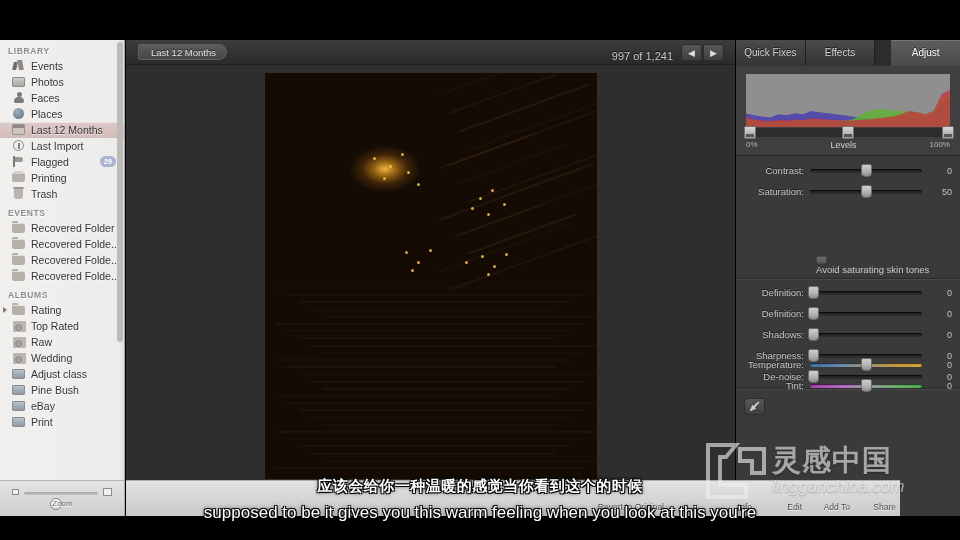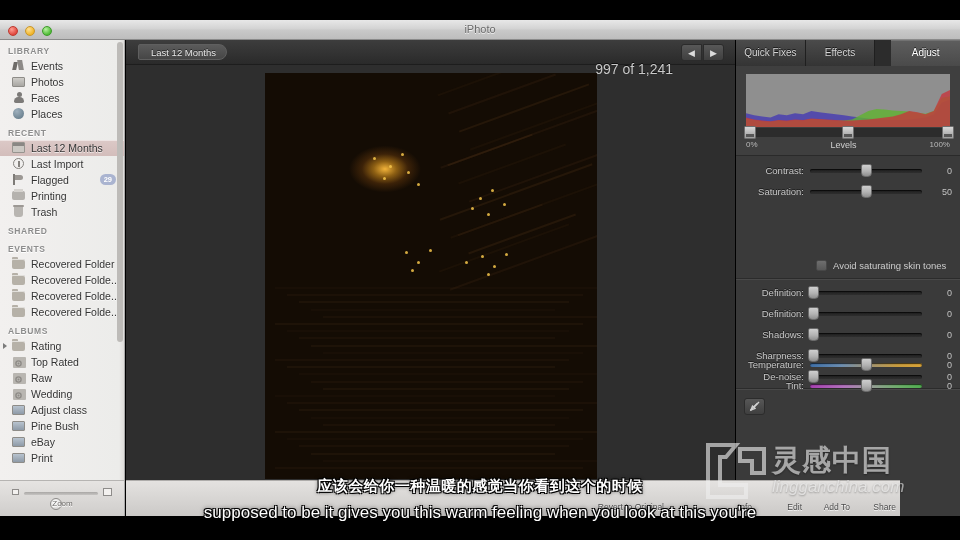--- a/index.html
+++ b/index.html
@@ -148,22 +148,22 @@
   #crumb {
     position: absolute; left: 12px; top: 4px; height: 16px;
     padding: 0 10px 0 12px;
     background: linear-gradient(to bottom,#5b5b5b,#464646);
     border: 1px solid #5f5f5f;
     border-radius: 2px 8px 8px 2px;
     font-size: 9.5px; color: #e6e6e6; line-height: 16px;
     text-shadow: 0 -1px 0 rgba(0,0,0,.6);
   }
   #counter {
-    position: absolute; right: 62px; top: 21px;
-    font-size: 14px; color: #c9c9c9;
+    position: absolute; right: 62px; top: 10px;
+    font-size: 11px; color: #c9c9c9;
     text-shadow: 0 -1px 0 rgba(0,0,0,.7);
   }
   .navbtn {
     position: absolute; top: 4px; width: 21px; height: 17px;
     background: linear-gradient(to bottom,#585858,#3f3f3f);
     border: 1px solid #2b2b2b;
     display: flex; align-items: center; justify-content: center;
     color: #dcdcdc; font-size: 9px;
   }
   #nav-prev { right: 33px; border-radius: 3px 0 0 3px; }
@@ -293,21 +293,21 @@
   .sval {
     width: 30px; text-align: right; padding-left: 6px;
     font-size: 9px; color: #c3c3c3;
   }
   .divider {
     position: absolute; left: 0; width: 224px; height: 1px;
     background: #2b2b2b; box-shadow: 0 1px 0 #494949;
   }
   #skin-row {
     position: relative; height: 19px;
-    display: flex; align-items: center; padding-left: 80px;
+    display: flex; align-items: flex-start; padding-left: 80px; flex-direction: column;
   }
   #skin-box {
     width: 11px; height: 11px; margin-right: 6px;
     background: linear-gradient(to bottom,#6e6e6e,#585858);
     border: 1px solid #474747; border-radius: 2px;
   }
   #skin-label { font-size: 9.5px; color: #cccccc; }
   #eyedrop {
     position: absolute; left: 8px; top: 2px;
     width: 21px; height: 17px;
@@ -368,26 +368,20 @@
   #blackbar-top { position: absolute; left:0; top:0; width:960px; height:20px; background:#000; }
   #blackbar-bot { position: absolute; left:0; top:516px; width:960px; height:24px; background:#000; }
 </style>
 </head>
 <body>
 
 <div id="screen">
 
   <div id="blackbar-top"></div>
 
-  <div id="titlebar">
-    <div class="traffic tl-red"></div>
-    <div class="traffic tl-yellow"></div>
-    <div class="traffic tl-green"></div>
-    <div class="title">iPhoto</div>
-  </div>
 
   <div id="sidebar">
     <div id="sb-list">
         <div class="sb-head">LIBRARY</div>
         <div class="sb-item">
           <span class="sb-ic">
             <span class="ic-event"></span>
           </span>
           <span class="sb-label">Events</span>
         </div>
@@ -402,21 +396,20 @@
             <span class="ic-person"></span>
           </span>
           <span class="sb-label">Faces</span>
         </div>
         <div class="sb-item">
           <span class="sb-ic">
             <span class="ic-globe"></span>
           </span>
           <span class="sb-label">Places</span>
         </div>
-        <div class="sb-head">RECENT</div>
         <div class="sb-item selected">
           <span class="sb-ic">
             <span class="ic-cal"></span>
           </span>
           <span class="sb-label">Last 12 Months</span>
         </div>
         <div class="sb-item">
           <span class="sb-ic">
             <span class="ic-dl"></span>
           </span>
@@ -434,21 +427,20 @@
             <span class="ic-print"></span>
           </span>
           <span class="sb-label">Printing</span>
         </div>
         <div class="sb-item">
           <span class="sb-ic">
             <span class="ic-trash"></span>
           </span>
           <span class="sb-label">Trash</span>
         </div>
-        <div class="sb-head">SHARED</div>
         <div class="sb-head">EVENTS</div>
         <div class="sb-item">
           <span class="sb-ic">
             <span class="ic-folder"></span>
           </span>
           <span class="sb-label">Recovered Folder</span>
         </div>
         <div class="sb-item">
           <span class="sb-ic">
             <span class="ic-folder"></span>

